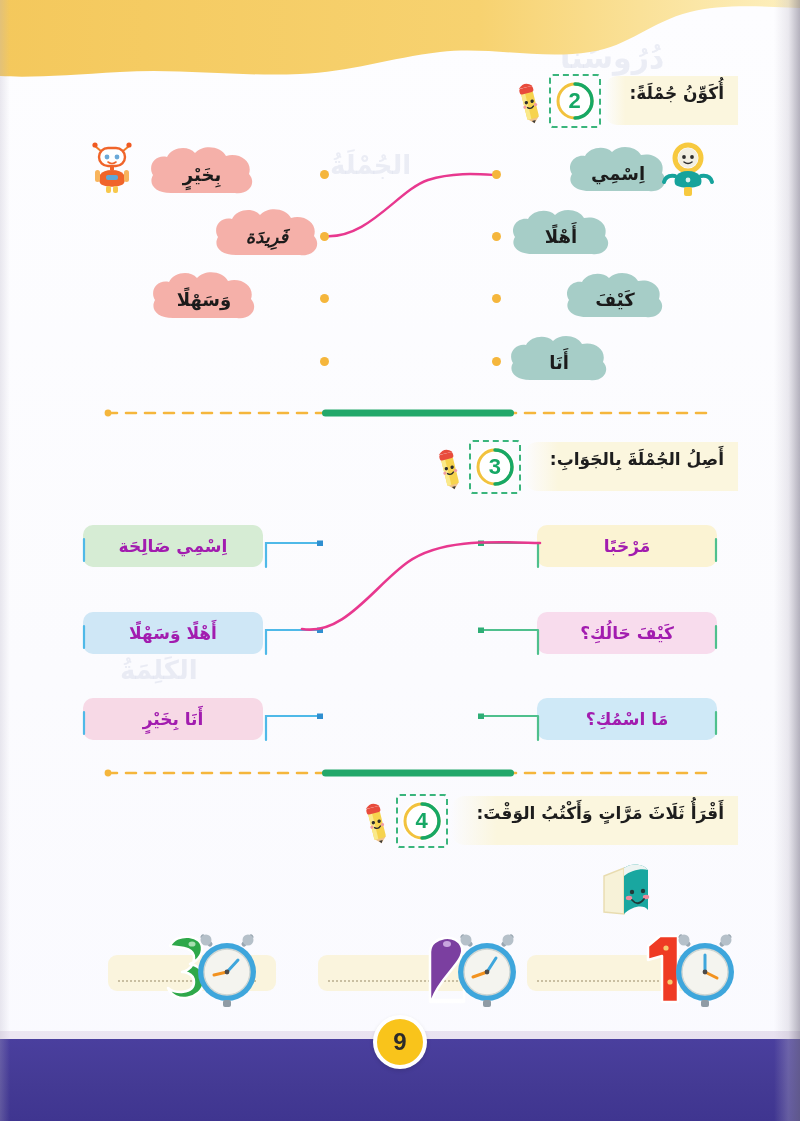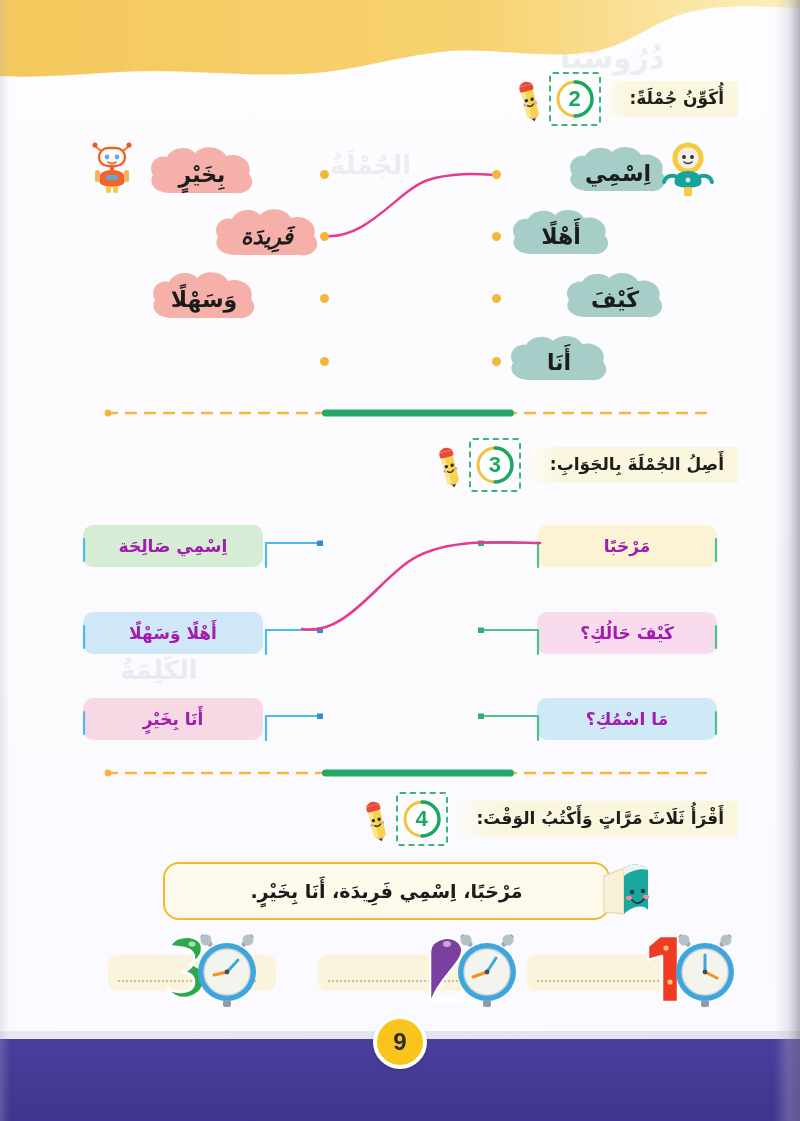--- a/index.html
+++ b/index.html
@@ -79,37 +79,37 @@
     background: #ffffff; display: flex; align-items: center; justify-content: center;
   }
   .ex-num-circle svg { position: absolute; inset: 0; }
   .ex-num-txt {
     position: relative; font-family: "Liberation Sans", sans-serif;
     font-size: 22px; font-weight: bold; color: #17a865; line-height: 1;
   }
   .ex-title-pill {
     background: linear-gradient(90deg, rgba(252,248,223,0) 0%, #fbf6de 16%, #fbf6de 100%);
     border-radius: 14px 0 0 14px;
-    padding: 7px 14px 9px 26px;
+    padding: 7px 14px 22px 26px;
     font-size: 17px; color: #1d1d1d; direction: rtl;
     font-family: "DejaVu Sans", sans-serif; font-weight: bold;
     white-space: nowrap;
   }
 
   
   .sep { position: absolute; left: 104px; width: 608px; height: 10px; z-index: 11; }
 
   
   .cloud {
     position: absolute; display: flex; align-items: center; justify-content: center;
     z-index: 10;
   }
   .cloud svg { position: absolute; inset: 0; }
   .cloud span {
-    position: relative; direction: rtl; font-size: 22px; font-weight: bold;
+    position: relative; direction: rtl; font-size: 18px; font-weight: bold;
     color: #1b1b1b; font-family: "DejaVu Sans", sans-serif; letter-spacing: .2px;
   }
   .dot {
     position: absolute; width: 9px; height: 9px; border-radius: 50%;
     background: #f5b63c; z-index: 14;
   }
 
   
   .mbox {
     position: absolute; height: 42px; border-radius: 10px;
@@ -409,23 +409,20 @@
     <path d="M6 18 L26 10 L26 56 L6 54 Z" fill="#f7f2d8" stroke="#e8dcb0" stroke-width="1.4"></path>
     <path d="M26 10 C34 4 46 6 50 12 L50 52 C46 46 34 48 26 56 Z" fill="#19a7a0"></path>
     <path d="M26 10 C34 4 46 6 50 12 C44 10 33 12 26 18 Z" fill="#eef4f2"></path>
     <circle cx="34" cy="34" r="2.2" fill="#203a3a"></circle>
     <circle cx="45" cy="33" r="2.2" fill="#203a3a"></circle>
     <ellipse cx="31" cy="40" rx="3.2" ry="2.2" fill="#f08a9c"></ellipse>
     <ellipse cx="48" cy="39" rx="3.2" ry="2.2" fill="#f08a9c"></ellipse>
     <path d="M34 42 q6 7 12 -1" stroke="#203a3a" stroke-width="1.8" fill="none" stroke-linecap="round"></path>
   </svg>
 
-  <div class="sentence-box">
-    <span>مَرْحَبًا، اِسْمِي فَرِيدَة، أَنَا بِخَيْرٍ.</span>
-  </div>
 
   <div class="clock-blank" style="left:527px; top:955px; width:168px;">
     <div class="dots"></div>
   </div>
   <div class="clock-item" style="left:638px; top:930px;">
     <svg width="100" height="78" viewBox="0 0 100 78">
       <path d="M22 6 L40 6 L40 72 L24 72 L24 26 L10 30 L10 16 Z" fill="#ef3b24" stroke="#ffffff" stroke-width="2.5" stroke-linejoin="round"></path>
       <circle cx="28" cy="18" r="2.6" fill="#f8c96e"></circle>
       <circle cx="32" cy="52" r="2.6" fill="#f8c96e"></circle>
       <path d="M50 14 l-7 -7 M84 14 l7 -7" stroke="#9aa7b2" stroke-width="5" stroke-linecap="round"></path>

